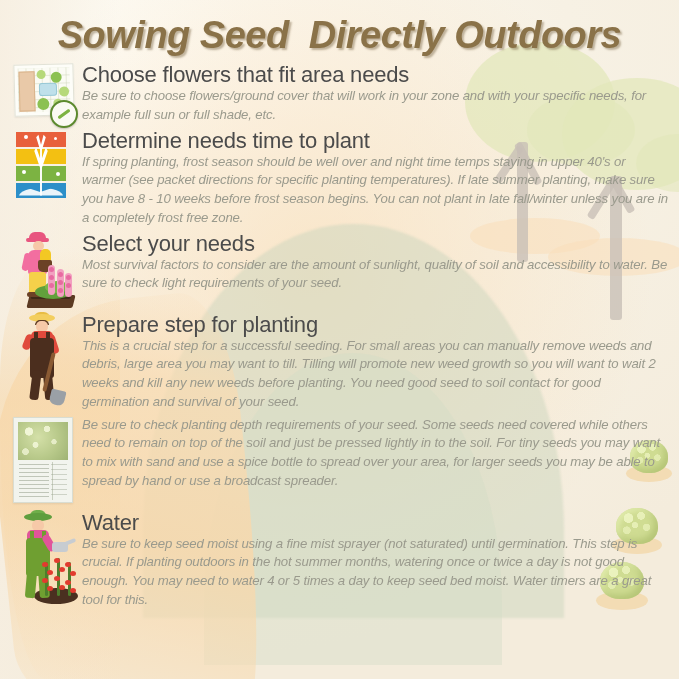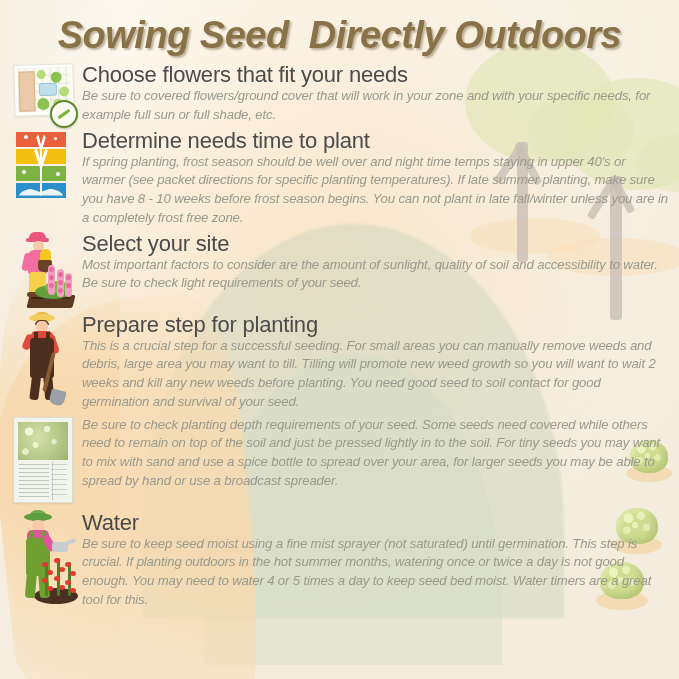--- a/index.html
+++ b/index.html
@@ -382,22 +382,22 @@
           <div class="blob lt" style="left:44px; top:22px; width:10px; height:10px;"></div>
           <div class="blob" style="left:22px; top:33px; width:12px; height:12px;"></div>
           <div class="blob lt" style="left:38px; top:34px; width:9px;  height:9px;"></div>
         </div>
         <div class="ico-compass">
           <div class="needle b"></div>
           <div class="needle"></div>
         </div>
       </div>
       <div class="step-text">
-        <h2 class="step-title">Choose flowers that fit your needs</h2>
-        <p class="step-body">Be sure to covered flowers/ground cover  that will work in your zone and with your specific needs, for example full sun or full shade, etc.</p>
+        <h2 class="step-title">Choose flowers that fit area needs</h2>
+        <p class="step-body">Be sure to choose flowers/ground cover  that will work in your zone and with your specific needs, for example full sun or full shade, etc.</p>
       </div>
     </div>
 
     <div class="step" id="step-1">
       <div class="step-icon">
         <div class="ico-seasons">
           <div class="band b1"></div>
           <div class="band b2"></div>
           <div class="band b3"></div>
           <div class="band b4"></div>
@@ -442,22 +442,22 @@
               <i style="top:11px"></i>
               <i style="top:19px"></i>
             </div>
           <div class="spike" style="left:53px; top:42px; height:24px;">
               <i style="top:2px"></i>
               <i style="top:10px"></i>
             </div>
         </div>
       </div>
       <div class="step-text">
-        <h2 class="step-title">Select your site</h2>
-        <p class="step-body">Most important factors to consider are the amount of sunlight, quality of soil and accessibility to water. Be sure to check light  requirements of your seed.</p>
+        <h2 class="step-title">Select your needs</h2>
+        <p class="step-body">Most survival factors to consider are the amount of sunlight, quality of soil and accessibility to water. Be sure to check light  requirements of your seed.</p>
       </div>
     </div>
 
     <div class="step" id="step-3">
       <div class="step-icon">
         <div class="fig ico-digger">
           <div class="dg-hat2"></div>
             <div class="dg-hat"></div>
           <div class="dg-hair"></div>
             <div class="dg-face"></div>

